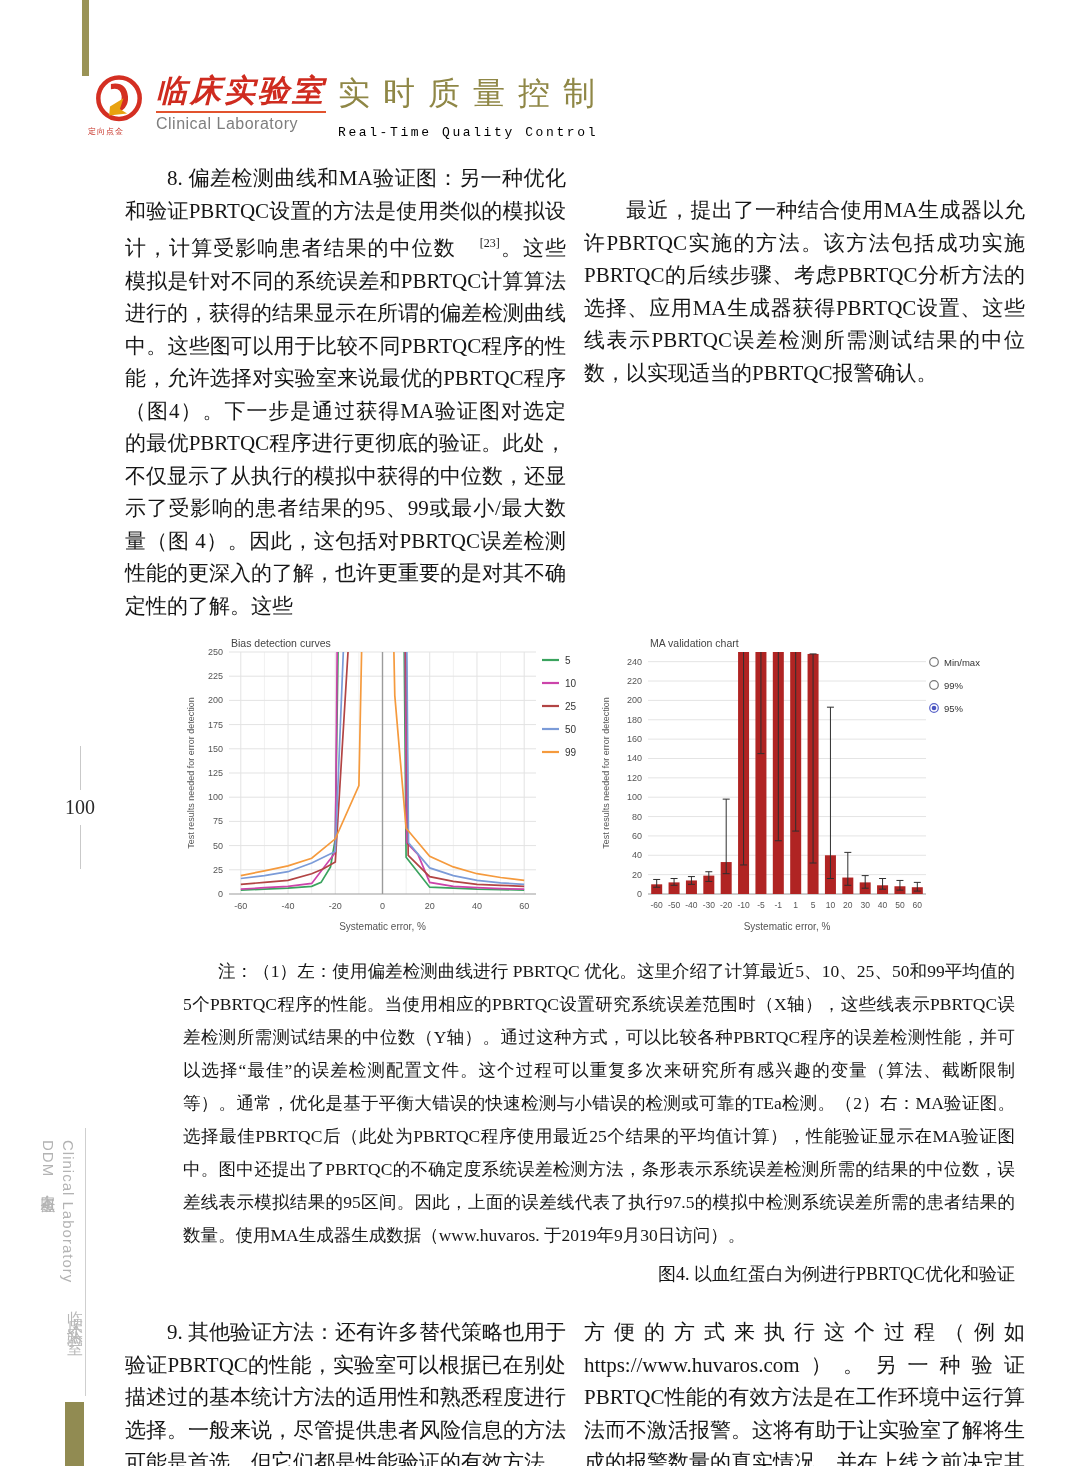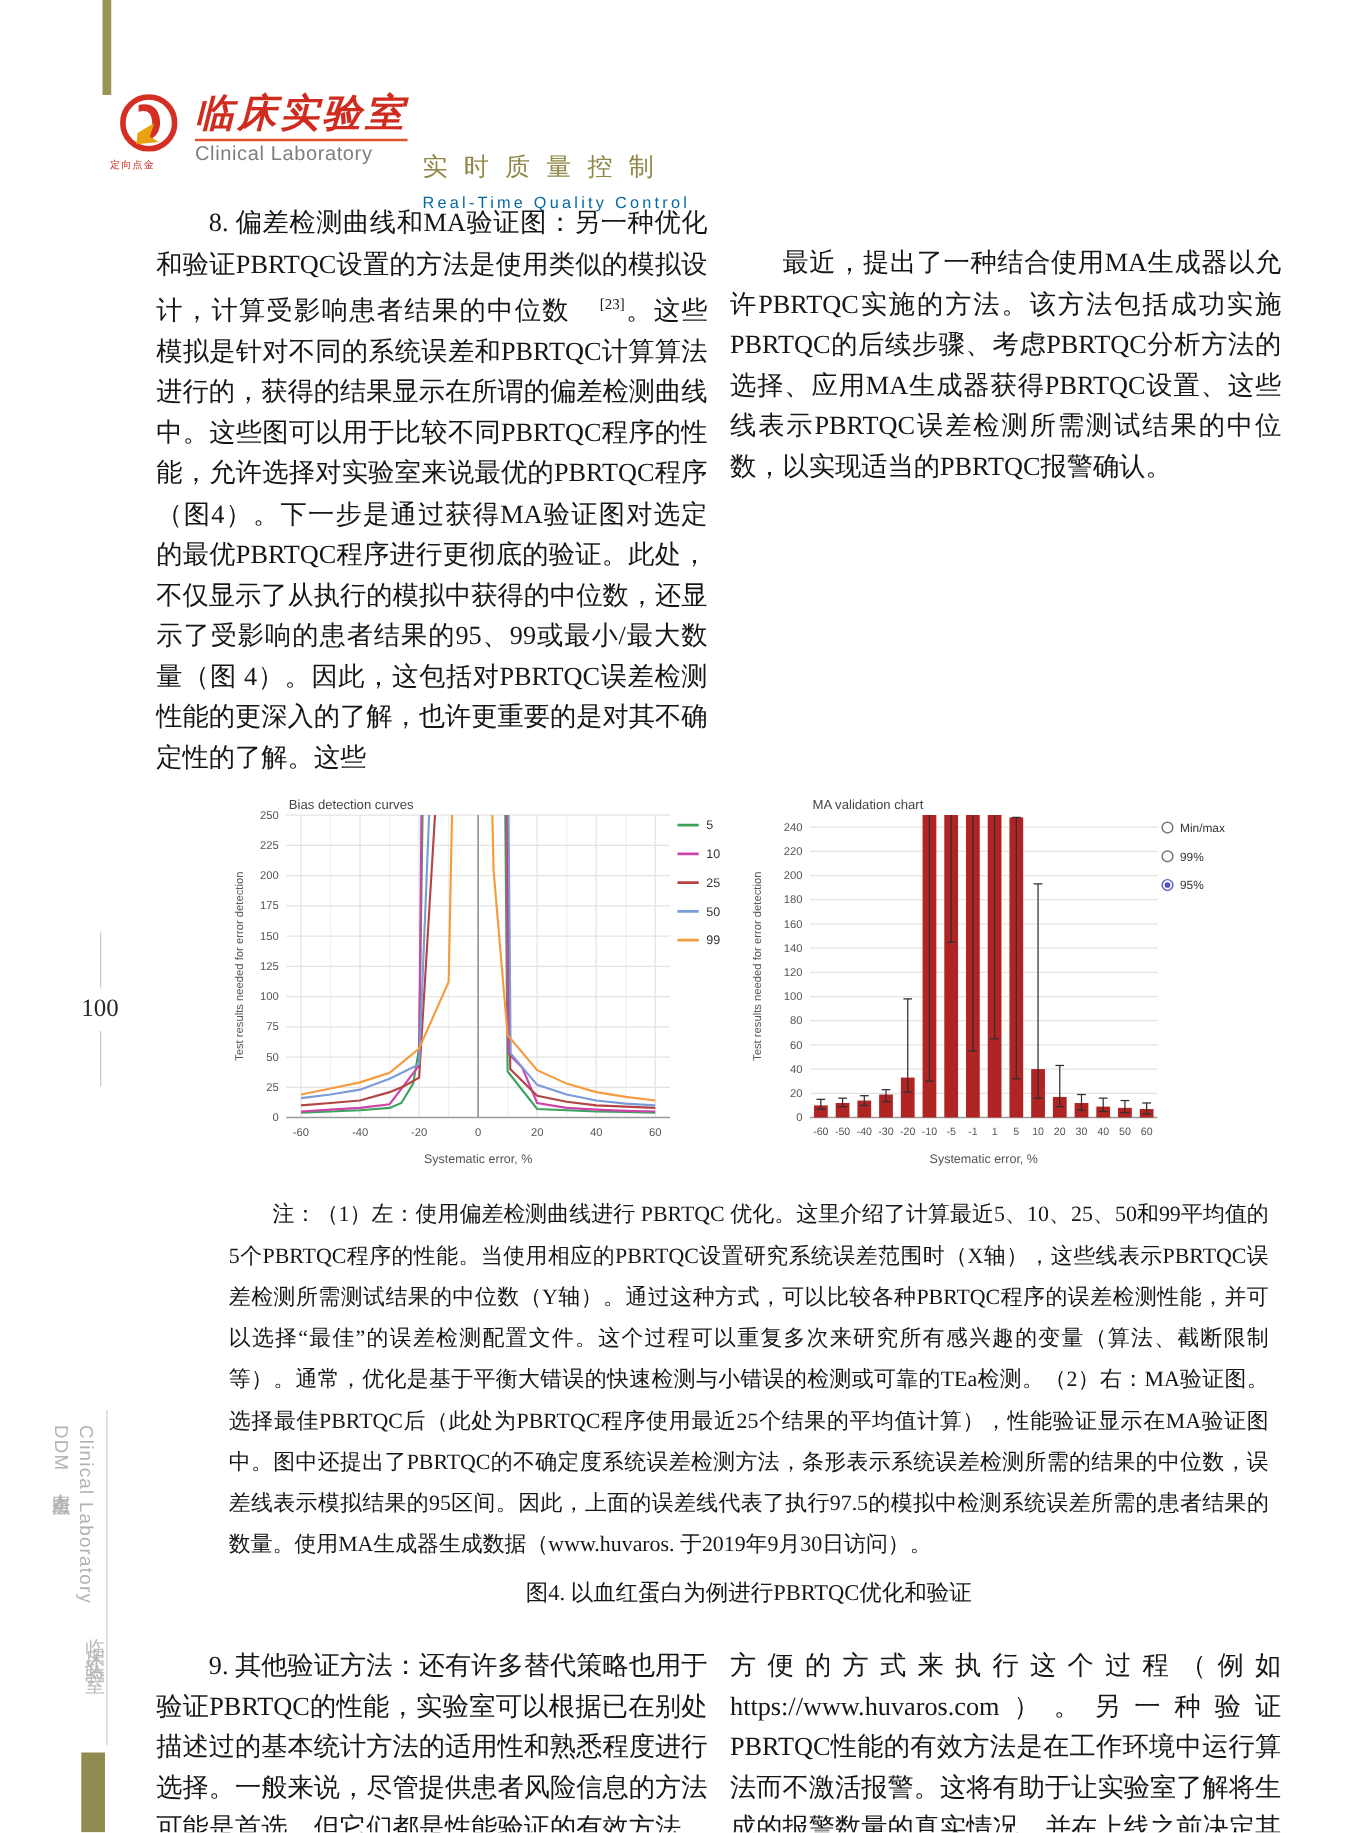--- a/index.html
+++ b/index.html
@@ -11,39 +11,39 @@
   
   header{position:absolute;left:88px;top:74px;display:flex;align-items:flex-start;}
   .emblem-wrap{width:62px;text-align:left;}
   .emblem-wrap svg{width:54px;height:54px;display:block;margin:0 auto;}
   .seal-text{font-size:8px;color:#c4281c;letter-spacing:1px;line-height:8px;}
   .logo-block{margin-left:6px;}
   .logo-zh{font-size:31px;font-weight:bold;font-style:italic;color:#cf2b1f;letter-spacing:3px;
            border-bottom:2px solid #e2532e;padding-bottom:3px;line-height:34px;}
   .logo-en{font-family:"Liberation Sans","DejaVu Sans",sans-serif;font-size:16px;color:#7e7e7e;margin-top:2px;letter-spacing:0.5px;}
   .title-block{margin-left:12px;margin-top:1px;}
-  .title-zh{font-size:20px;color:#8f8746;letter-spacing:13px;line-height:36px;margin-top:41px;}
-  .title-en{font-family:Liberation Sans, sans-serif;font-size:13px;color:#0369a1;letter-spacing:2.6px;margin-top:2px;}
+  .title-zh{font-size:32px;color:#8f8746;letter-spacing:13px;line-height:36px;}
+  .title-en{font-family:Liberation Mono, monospace;font-size:13px;color:#000000;letter-spacing:2.6px;margin-top:14px;}
 
   
   main{position:absolute;left:125px;top:162px;width:900px;}
   .cols{display:flex;gap:18px;}
   .col{width:441px;text-align:justify;font-size:21px;line-height:32.5px;}
   .col p{margin:0;}
   .indent{text-indent:2em;}
   .gap-top{margin-top:32px !important;}
   sup{font-size:12px;padding-left:24px;}
 
   
   figure{margin:0;margin-top:14px;}
   .charts{display:flex;margin-left:58px;}
   .chart-box{height:300px;}
   .note{width:832px;margin-left:58px;margin-top:19px;font-size:17.5px;line-height:33px;
         text-align:justify;text-indent:2em;}
-  figcaption{width:832px;margin-left:58px;text-align:center;font-size:18px;margin-top:10px;}
+  figcaption{width:832px;margin-left:58px;text-align:right;font-size:18px;margin-top:10px;}
 
   .cols.bottom{margin-top:30px;}
 
   
   .pagenum-wrap{position:absolute;left:57px;top:746px;width:46px;text-align:center;}
   .vline{width:1px;height:44px;background:#c9c9c9;margin:0 auto;}
   .pagenum{font-size:20px;color:#2a2a2a;margin:6px 0;}
   .side-line{position:absolute;left:85px;top:1128px;width:1px;height:268px;background:#cfcfcf;}
   .side-en{position:absolute;left:38px;top:1140px;height:300px;writing-mode:vertical-rl;
            font-family:"Liberation Sans","DejaVu Sans",sans-serif;font-size:15px;color:#b3b3b3;

